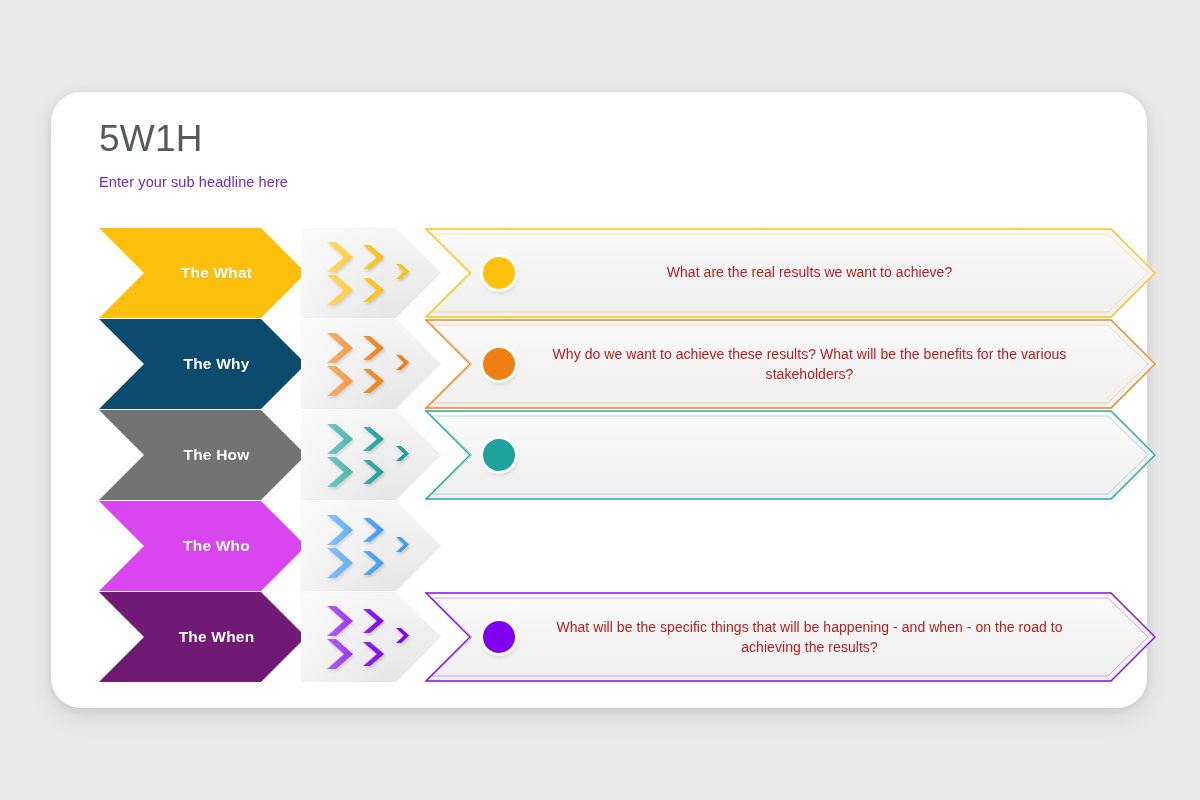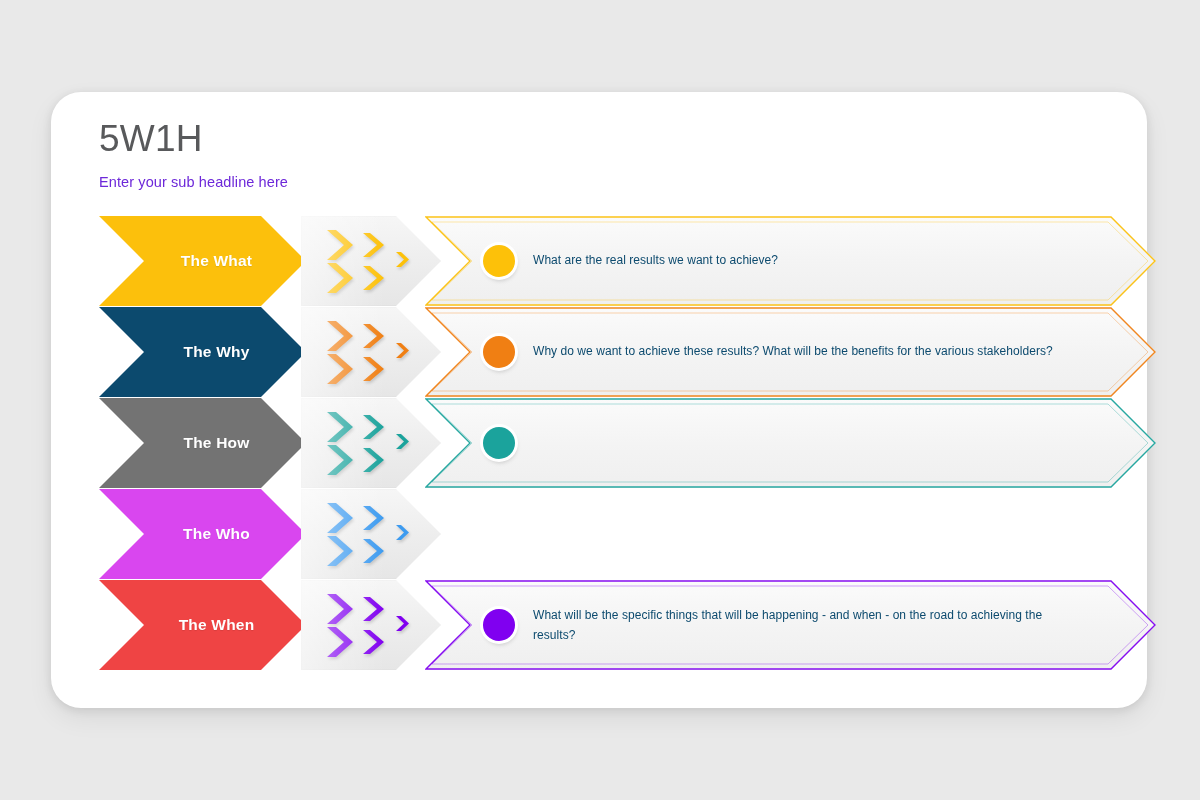--- a/index.html
+++ b/index.html
@@ -25,21 +25,21 @@
     font-size:37px;font-weight:400;color:#58595b;
     letter-spacing:.2px;line-height:1;
   }
   #page-subtitle{
     position:absolute;left:48px;top:82px;
     font-size:14.5px;font-weight:400;color:#6d28d9;
     letter-spacing:.1px;
   }
 
   
-  #rows{position:absolute;left:0;top:124px;width:923px;}
+  #rows{position:absolute;left:0;top:136px;width:923px;}
   .row{position:relative;height:90px;margin-bottom:1px;}
 
   
   .banner{
     position:absolute;left:48px;top:0;
     width:207px;height:90px;
     clip-path:polygon(0 0, 162px 0, 207px 50%, 162px 100%, 0 100%, 45px 50%);
   }
   .banner-label{
     position:absolute;left:0;top:0;right:0;bottom:0;
@@ -96,22 +96,23 @@
 
   .dot{
     position:absolute;top:50%;left:58px;
     width:32px;height:32px;margin-top:-16px;
     border-radius:50%;
     box-shadow:0 0 0 3px #ffffff, 1px 3px 5px rgba(0,0,0,.22);
   }
   .panel-text{
     position:absolute;left:108px;right:70px;top:50%;
     transform:translateY(-50%);
-    font-size:12px;line-height:19.5px;color:#0c4a6e;
+    font-size:14px;line-height:19.5px;color:#b91c1c;
     letter-spacing:.05px;
+    text-align:center;
   }
 </style>
 </head>
 <body>
 
 <div id="slide-card">
 
   <div id="page-title">5W1H</div>
   <div id="page-subtitle">Enter your sub headline here</div>
 
@@ -270,21 +271,21 @@
             </svg>
           </div>
           <div class="chev c-e">
             <svg width="13" height="15" viewBox="0 0 13 15">
               <path d="M0 0 L8 7.5 L0 15 L5 15 L13 7.5 L5 0 Z" fill="#3D9BF0"></path>
             </svg>
           </div>
         </div>
       </div>
       <div class="row">
-        <div class="banner" style="background: #ef4444;">
+        <div class="banner" style="background: #701a75;">
           <div class="banner-label">The When</div>
         </div>
         <div class="chev-block">
           <div class="chev c-a">
             <svg width="26" height="30" viewBox="0 0 26 30">
               <path d="M0 0 L17 15 L0 30 L9 30 L26 15 L9 0 Z" fill="#8000F0"></path>
             </svg>
           </div>
           <div class="chev c-b">
             <svg width="26" height="30" viewBox="0 0 26 30">

